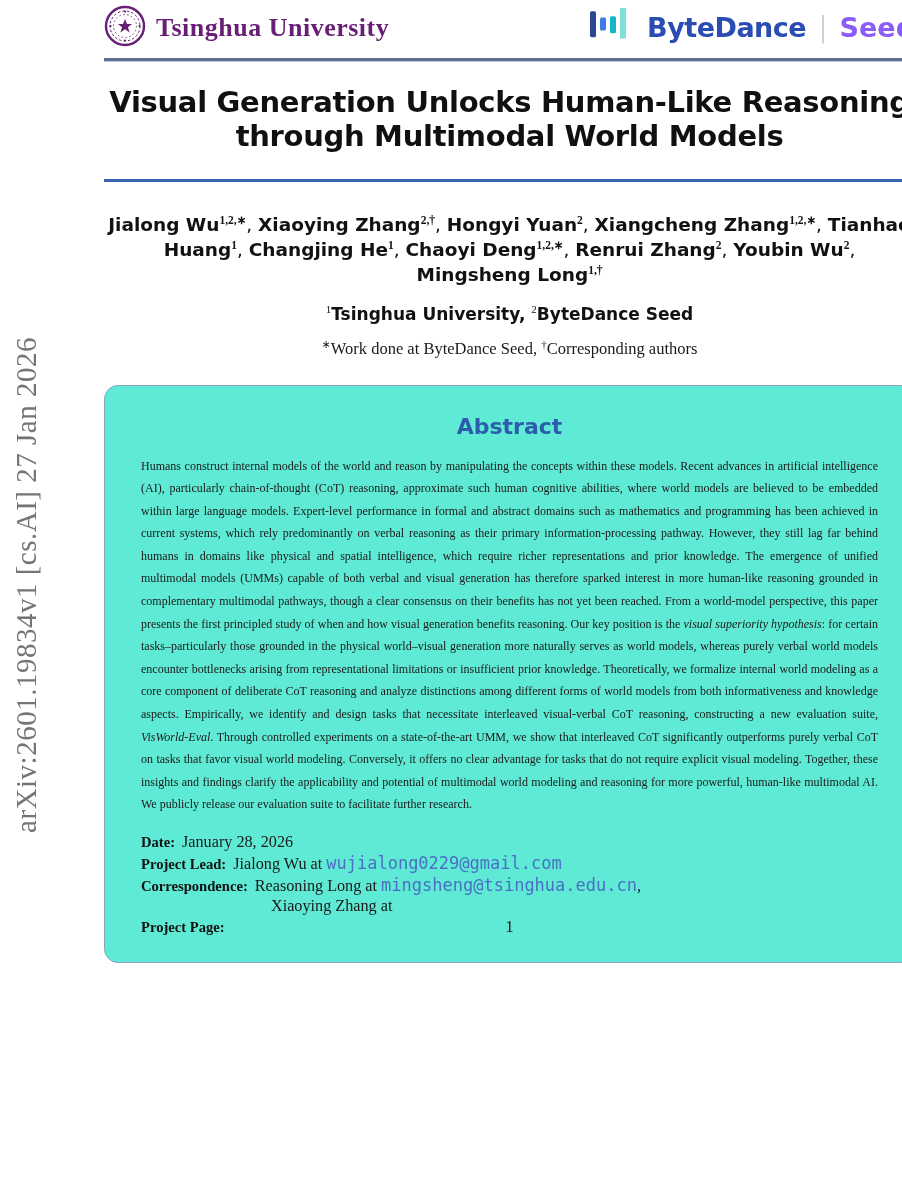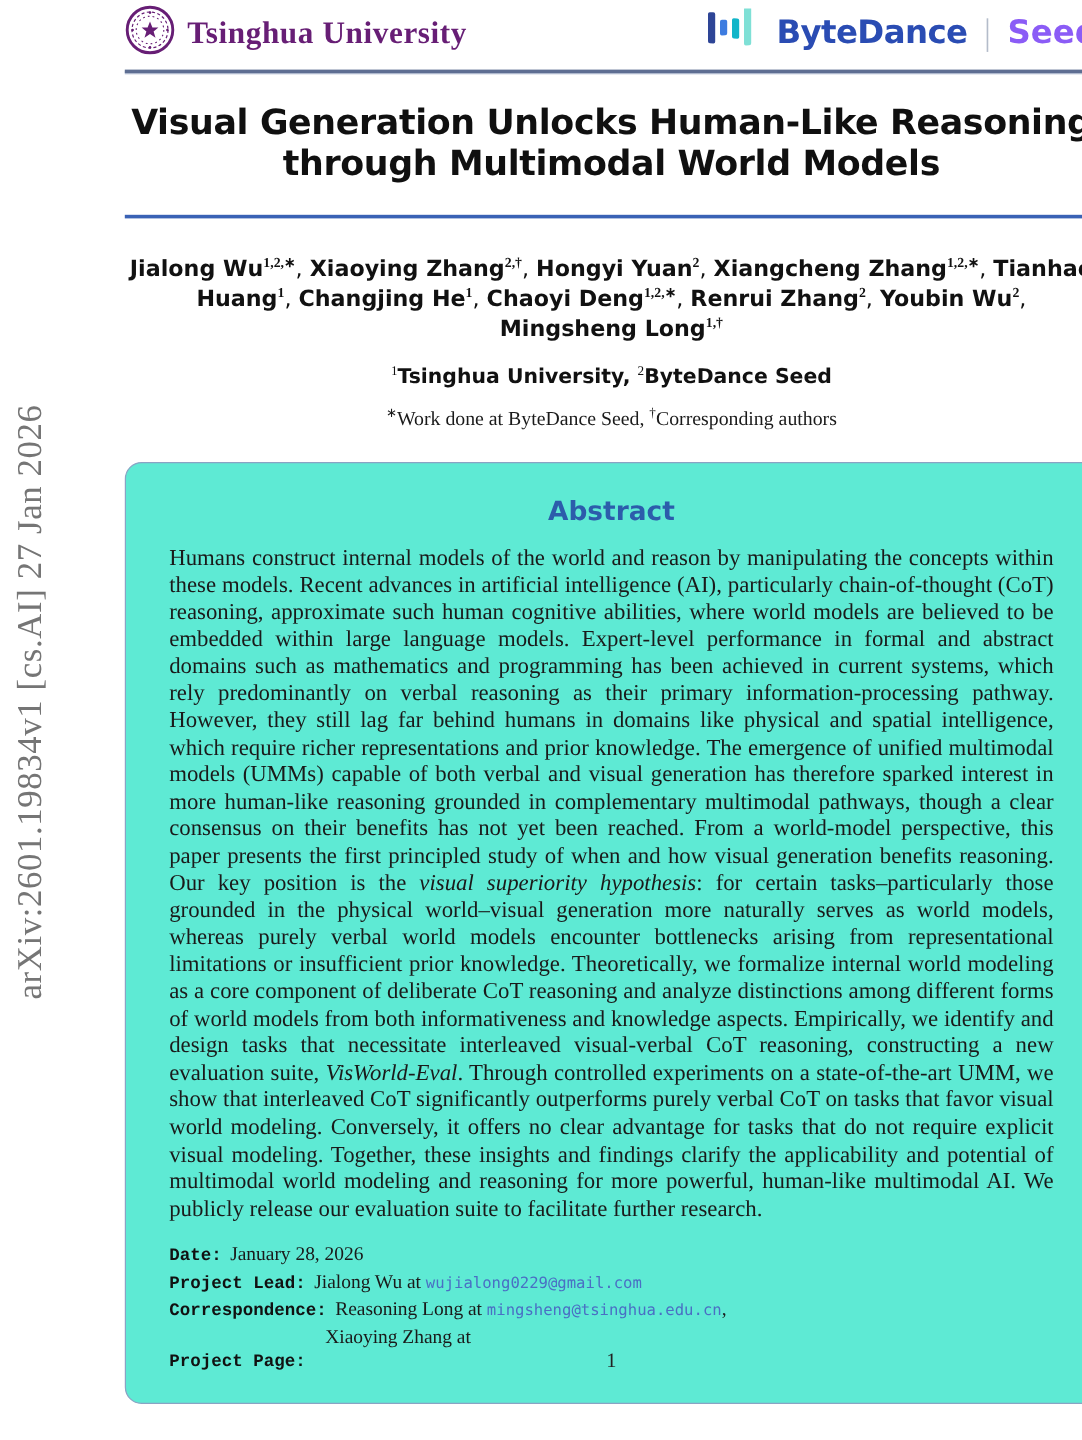--- a/index.html
+++ b/index.html
@@ -34,29 +34,29 @@
 
   .affiliation { margin-top:17px; text-align:center; font-family:"DejaVu Sans", sans-serif; font-weight:600; font-size:17px; color:#111; }
   .affiliation sup { font-family:"Liberation Serif", serif; font-weight:400; font-size:11px; vertical-align:super; line-height:0; }
 
   .footnote { margin-top:15px; text-align:center; font-family:"Liberation Serif", serif; font-size:16.5px; color:#1a1a1a; }
   .footnote sup { font-size:11px; vertical-align:super; line-height:0; }
 
   
   .abstract-box { margin-top:26px; border:1.5px solid #8aa3c4; border-radius:14px; padding:28px 36px 24px 36px; background:#5eead4; }
   .abstract-heading { text-align:center; font-family:"DejaVu Sans", sans-serif; font-weight:700; font-size:22px; color:#2c5cab; }
-  .abstract-body { margin-top:16px; text-align:justify; font-family:"Liberation Serif", serif; font-size:19px; line-height:22.6px; color:#1a1a1a; }
+  .abstract-body { margin-top:16px; text-align:justify; font-family:"Liberation Serif", serif; font-size:12px; line-height:22.6px; color:#1a1a1a; }
   .abstract-body i { font-style:italic; }
 
   
   .metadata { margin-top:16px; font-size:16.2px; line-height:20.8px; }
   .meta-line { display:flex; align-items:baseline; }
-  .meta-label { font-family:Liberation Mono, monospace; font-weight:700; font-size:14.6px; color:#111; margin-right:7px; white-space:nowrap; }
+  .meta-label { font-family:Liberation Serif, serif; font-weight:700; font-size:14.6px; color:#111; margin-right:7px; white-space:nowrap; }
   .meta-value { font-family:"Liberation Serif", serif; color:#1a1a1a; }
-  .meta-link { font-family:"DejaVu Sans Mono", monospace; font-size:13px; color:#4a6fc4; text-decoration:none; }
+  .meta-link { font-family:"DejaVu Sans Mono", monospace; font-size:17px; color:#4a6fc4; text-decoration:none; }
   .corr-indent { padding-left:130px; }
 
   
   .arxiv-stamp {
     position:absolute; left:26px; top:585px;
     transform:translate(-50%,-50%) rotate(-90deg);
     white-space:nowrap;
     font-family:"Liberation Serif", serif; font-size:29px; color:#757575; letter-spacing:0.5px;
   }
 

